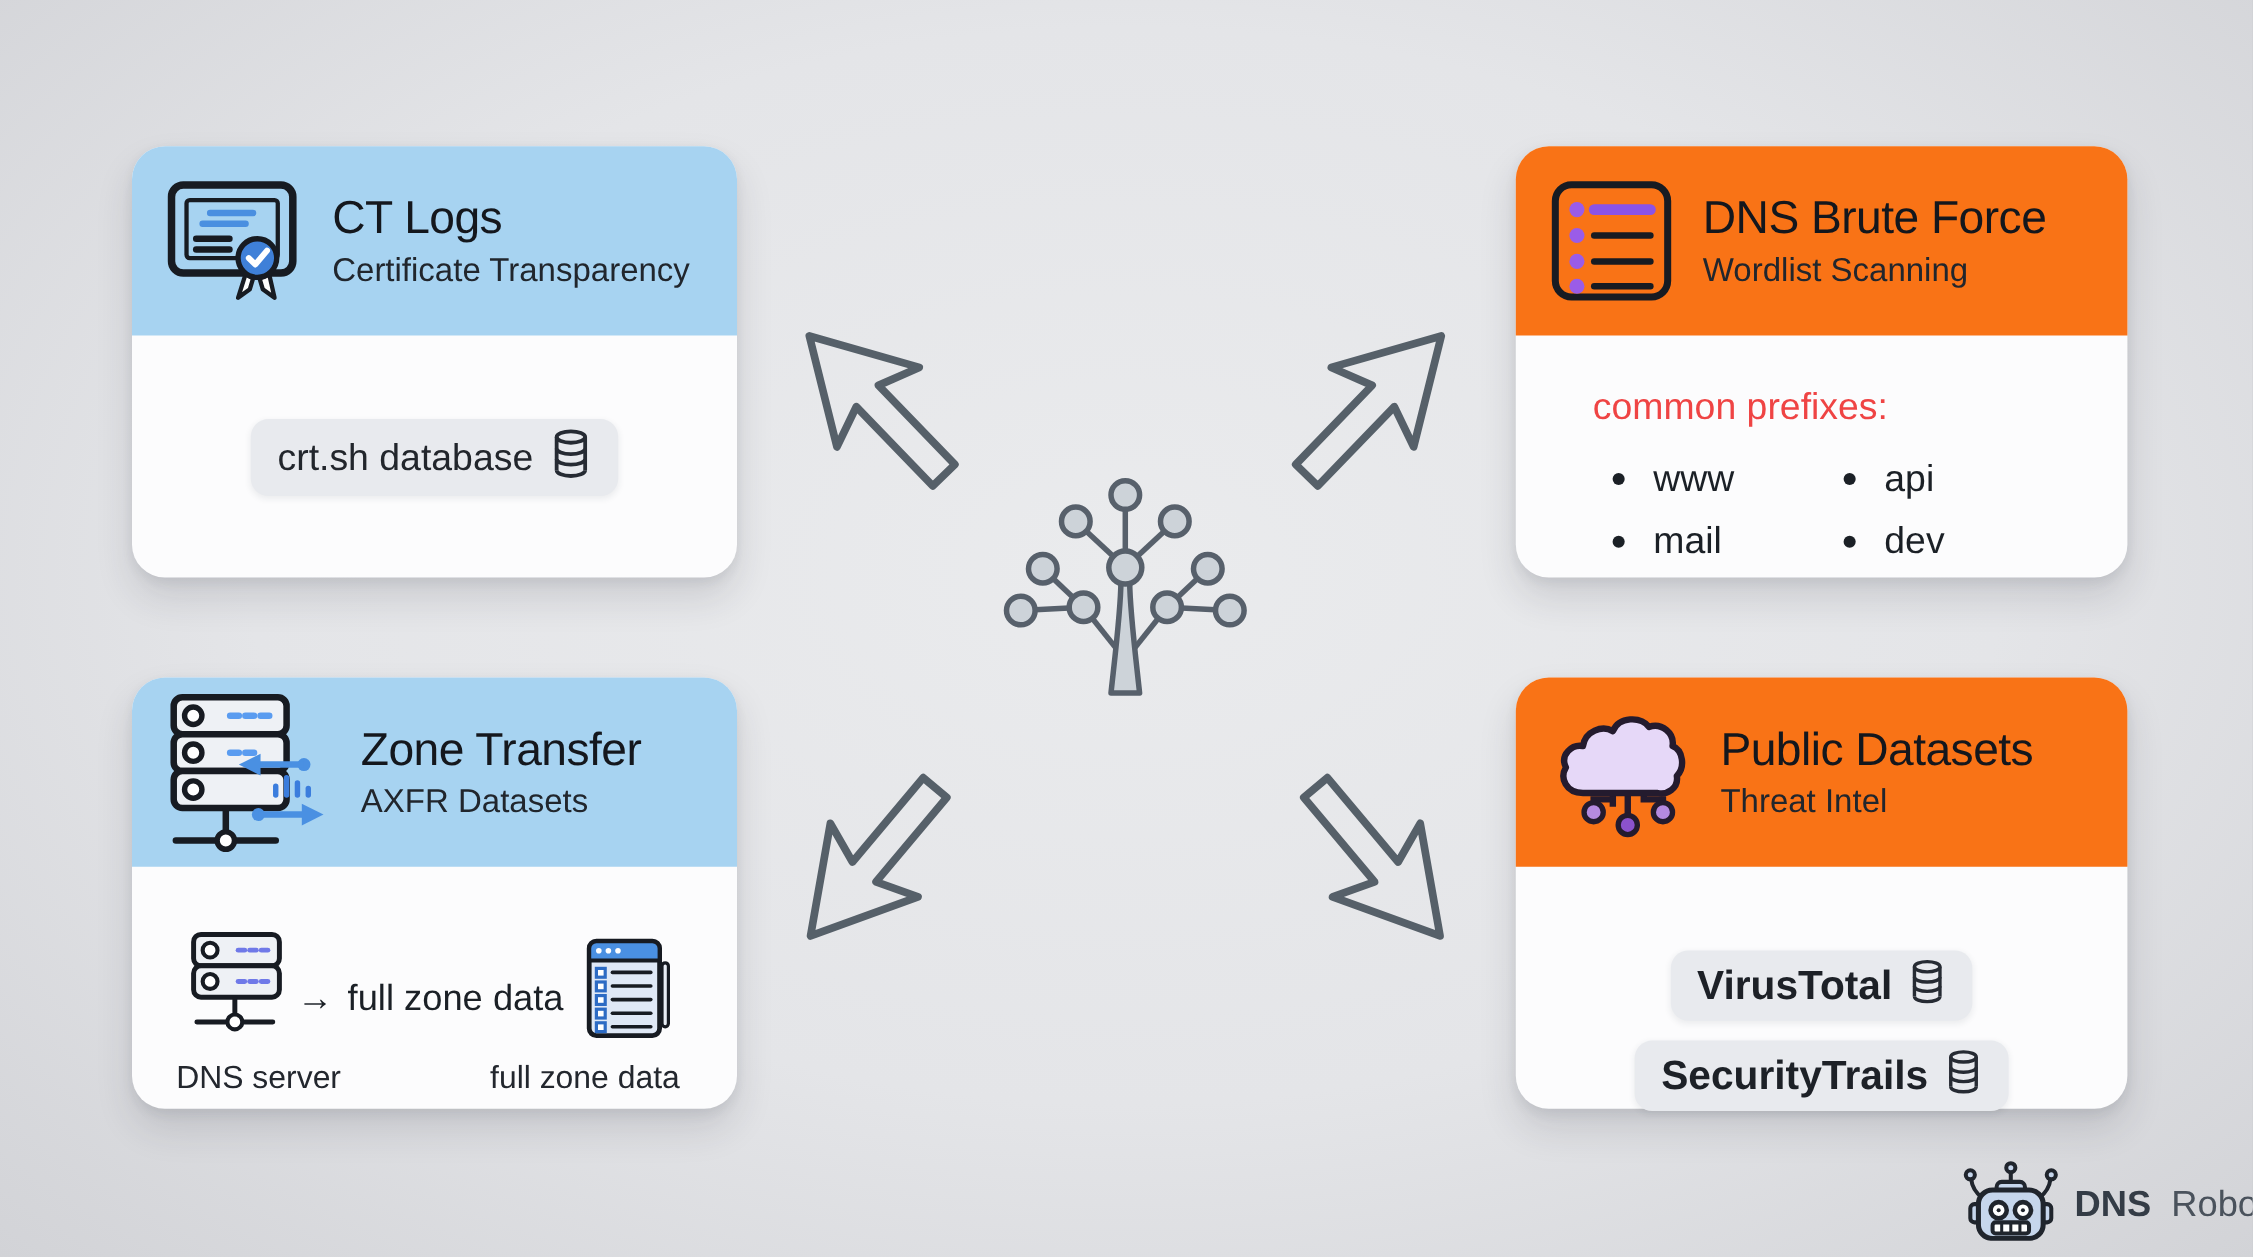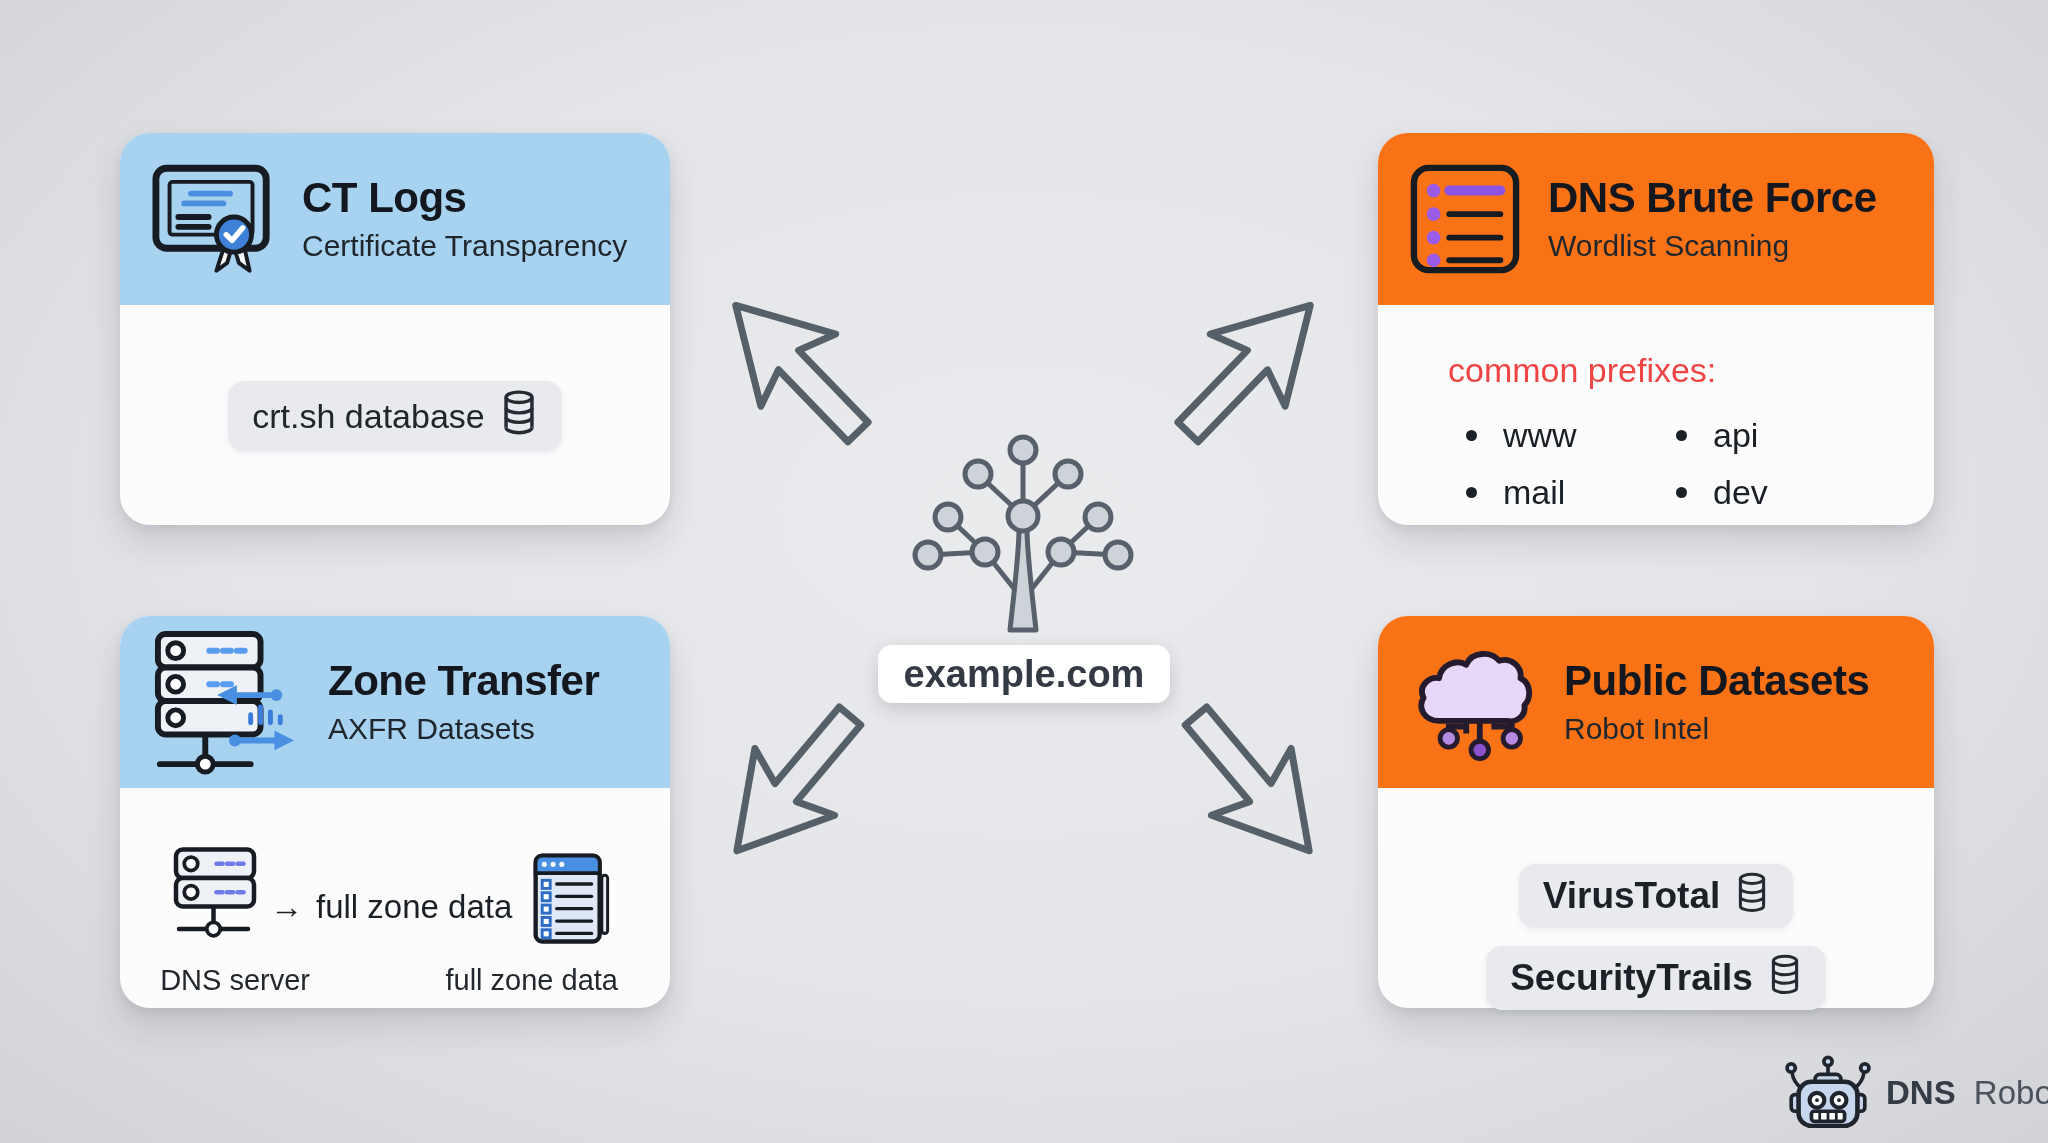--- a/index.html
+++ b/index.html
@@ -12,21 +12,21 @@
     box-shadow:0 18px 34px rgba(40,45,60,.14),0 4px 10px rgba(40,45,60,.08);}
   .card-tl{left:120px;top:133px;width:550px;height:392px;}
   .card-tr{left:1378px;top:133px;width:556px;height:392px;}
   .card-bl{left:120px;top:616px;width:550px;height:392px;}
   .card-br{left:1378px;top:616px;width:556px;height:392px;}
   .card-header{height:172px;border-radius:30px 30px 0 0;display:flex;align-items:center;
     padding:0 24px 0 32px;gap:28px;box-sizing:border-box;}
   .hdr-blue{background:#a7d3f1;}
   .hdr-purple{background:#f97316;}
   .hdr-icon{flex:none;display:flex;align-items:center;}
-  .card-title{font-size:42px;font-weight:bold;color:#14171d;line-height:1.08;letter-spacing:-.5px;}
+  .card-title{font-size:42px;font-weight:normal;color:#14171d;line-height:1.08;letter-spacing:-.5px;}
   .card-subtitle{font-size:30px;color:#21262d;margin-top:8px;}
   .card-body{position:relative;height:220px;}
 
   .pill-wrap{display:flex;justify-content:center;margin:0;padding-top:64px;}
   .pill{display:flex;align-items:center;gap:15px;background:#e8eaee;border-radius:16px;
     height:70px;padding:0 24px;font-size:34px;color:#22262c;box-sizing:border-box;
     box-shadow:0 2px 6px rgba(40,45,60,.08);margin-top:12px;}
   .pill-strong{font-weight:bold;font-size:37px;height:64px;color:#1d2127;}
 
   .prefix-head{margin:46px 0 16px 70px;font-size:34px;color:#ef4444;}
@@ -90,23 +90,20 @@
         <circle cx="168" cy="41" r="13"></circle>
       <circle cx="123" cy="83" r="15"></circle>
         <circle cx="48" cy="84" r="13"></circle>
         <circle cx="198" cy="84" r="13"></circle>
       <circle cx="28" cy="122" r="13"></circle>
         <circle cx="85" cy="119" r="13"></circle>
       <circle cx="218" cy="122" r="13"></circle>
         <circle cx="161" cy="119" r="13"></circle>
     </g>
   </svg>
-  <div class="domain-pill">
-    <span>example.com</span>
-  </div>
 
   <div class="card card-tl">
     <div class="card-header hdr-blue">
       <span class="hdr-icon">
         <svg width="122" height="118" viewBox="0 0 125 118">
           <rect x="4" y="7" width="113" height="82" rx="11" fill="none" stroke="#171b22" stroke-width="7"></rect>
           <rect x="18" y="21" width="85" height="54" rx="3" fill="none" stroke="#171b22" stroke-width="4"></rect>
           <g stroke="#4a8fe0" stroke-width="6" stroke-linecap="round">
             <path d="M40 33 H80"></path>
               <path d="M33 43 H73"></path>
@@ -311,21 +308,21 @@
             <path d="M87 80 V88 H105 V96"></path>
           </g>
           <path d="M30 82 C14 82 8 68 14 58 C8 46 20 36 30 38 C32 24 48 18 58 24 C64 10 84 10 92 20 C104 16 116 26 114 38 C124 42 126 58 118 66 C120 78 108 84 100 82 Z" fill="#e6d8f8" stroke="#241b2e" stroke-width="6" stroke-linejoin="round"></path>
           <circle cx="40" cy="100" r="9" fill="#b58ae0" stroke="#241b2e" stroke-width="5"></circle>
           <circle cx="105" cy="100" r="9" fill="#b58ae0" stroke="#241b2e" stroke-width="5"></circle>
           <circle cx="72" cy="112" r="9" fill="#8b52cc" stroke="#241b2e" stroke-width="5"></circle>
         </svg>
       </span>
       <div>
         <div class="card-title">Public Datasets</div>
-        <div class="card-subtitle">Robot Intel</div>
+        <div class="card-subtitle">Threat Intel</div>
       </div>
     </div>
     <div class="card-body">
       <div class="pill-col">
         <div class="pill pill-strong">
           <span>VirusTotal</span>
           <span>
             <svg width="34" height="44" viewBox="0 0 44 54">
               <g fill="none" stroke="#262b33" stroke-width="4">
                 <ellipse cx="22" cy="10" rx="15" ry="6"></ellipse>

